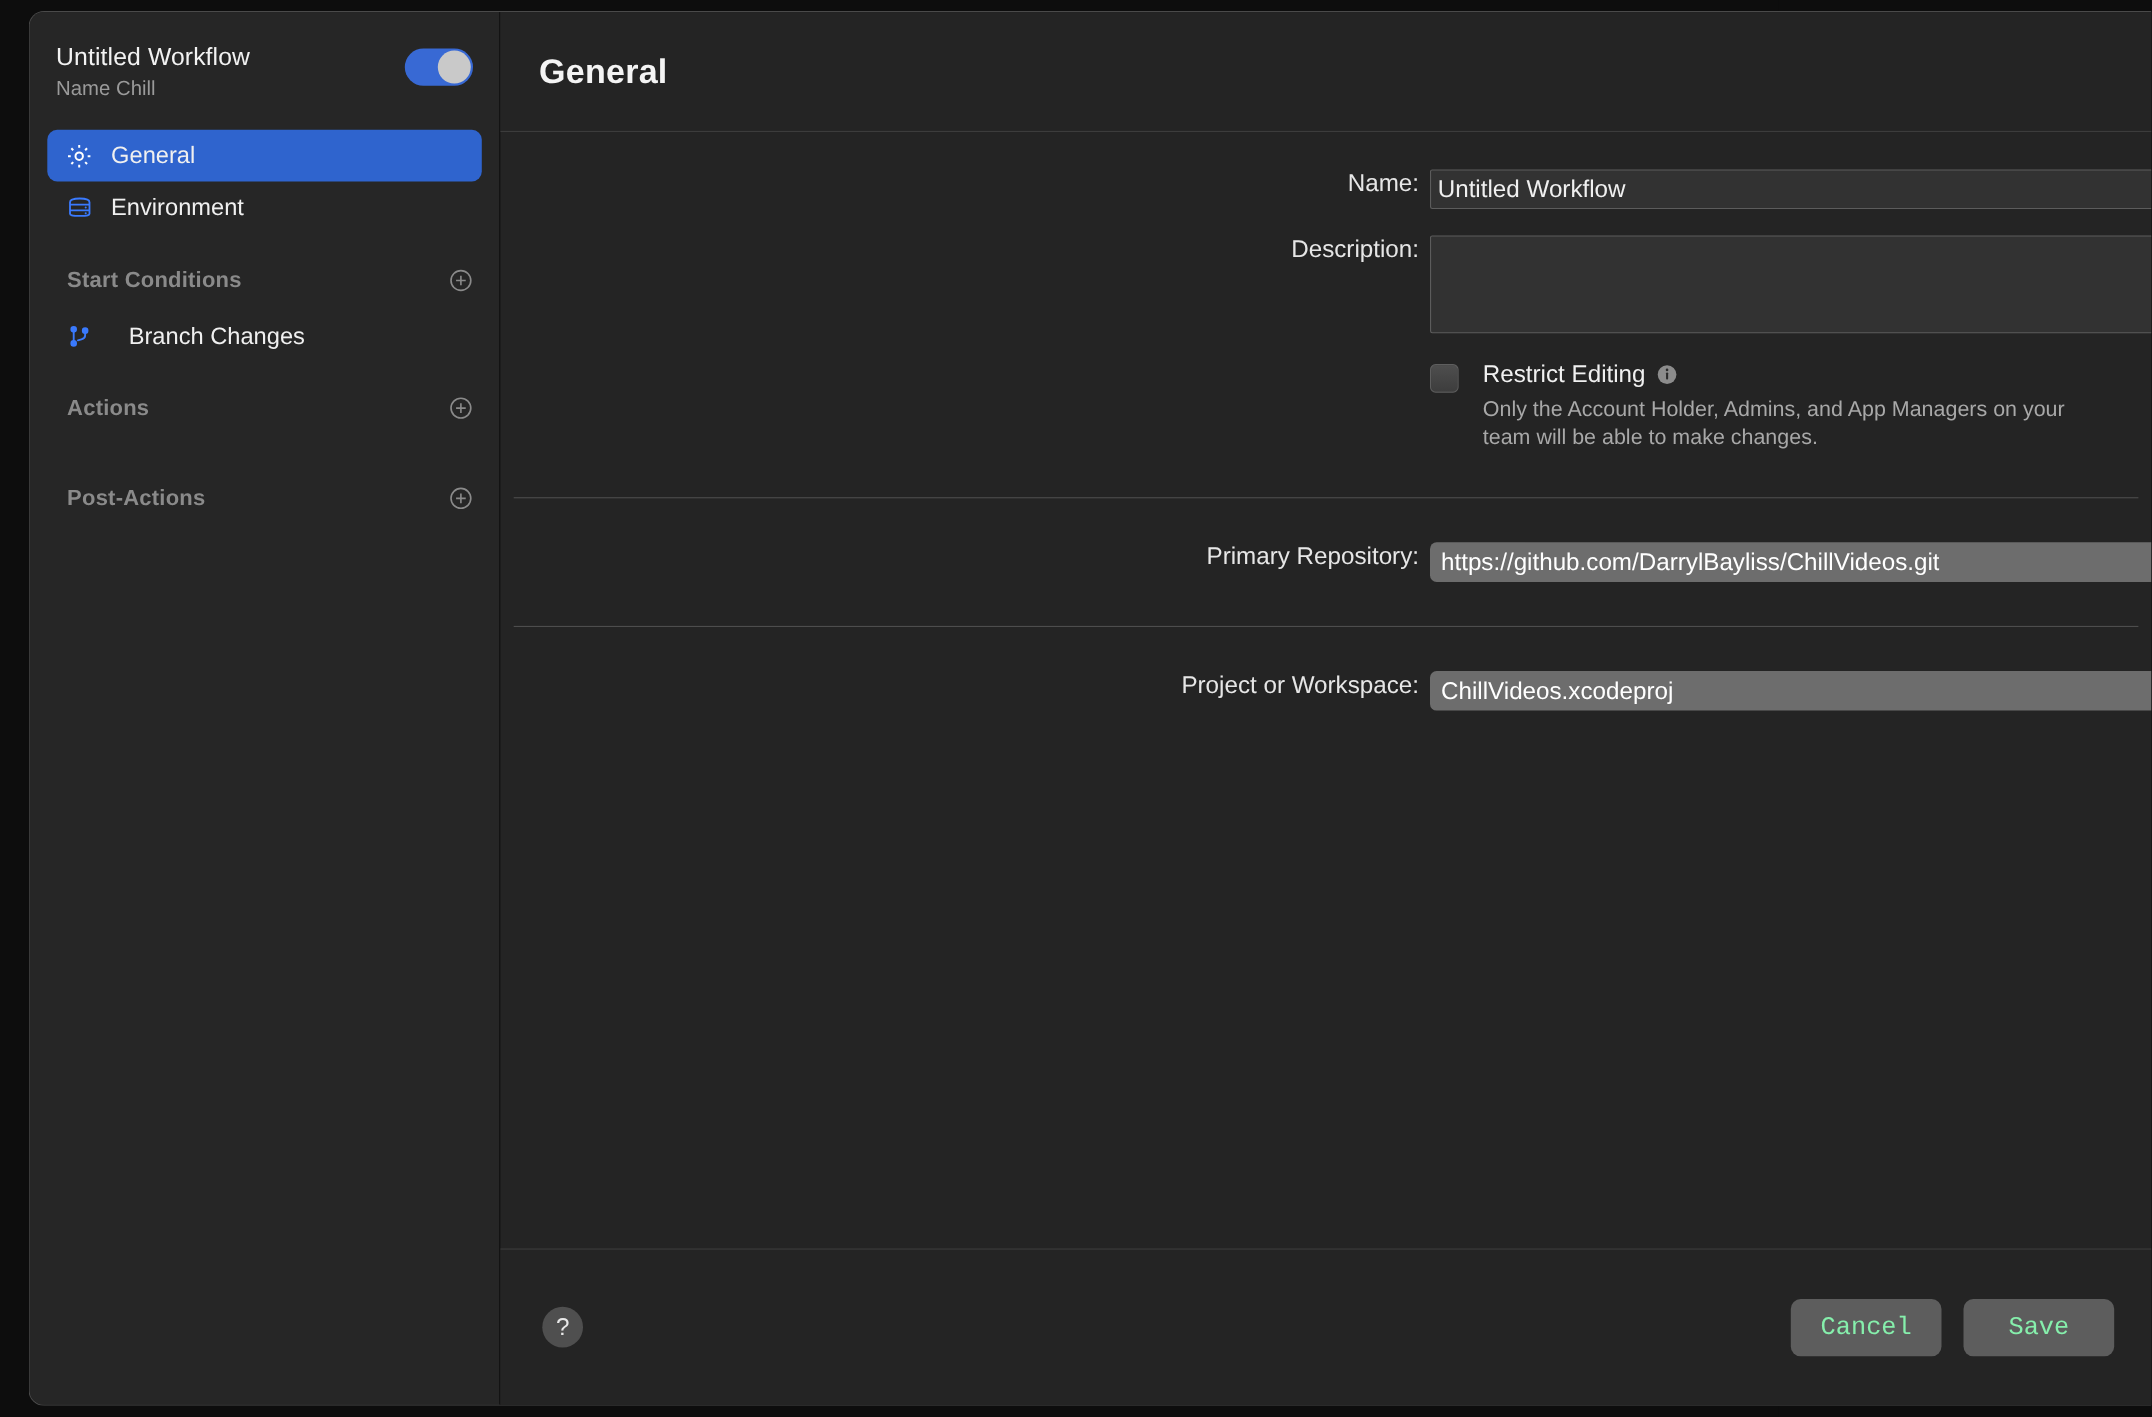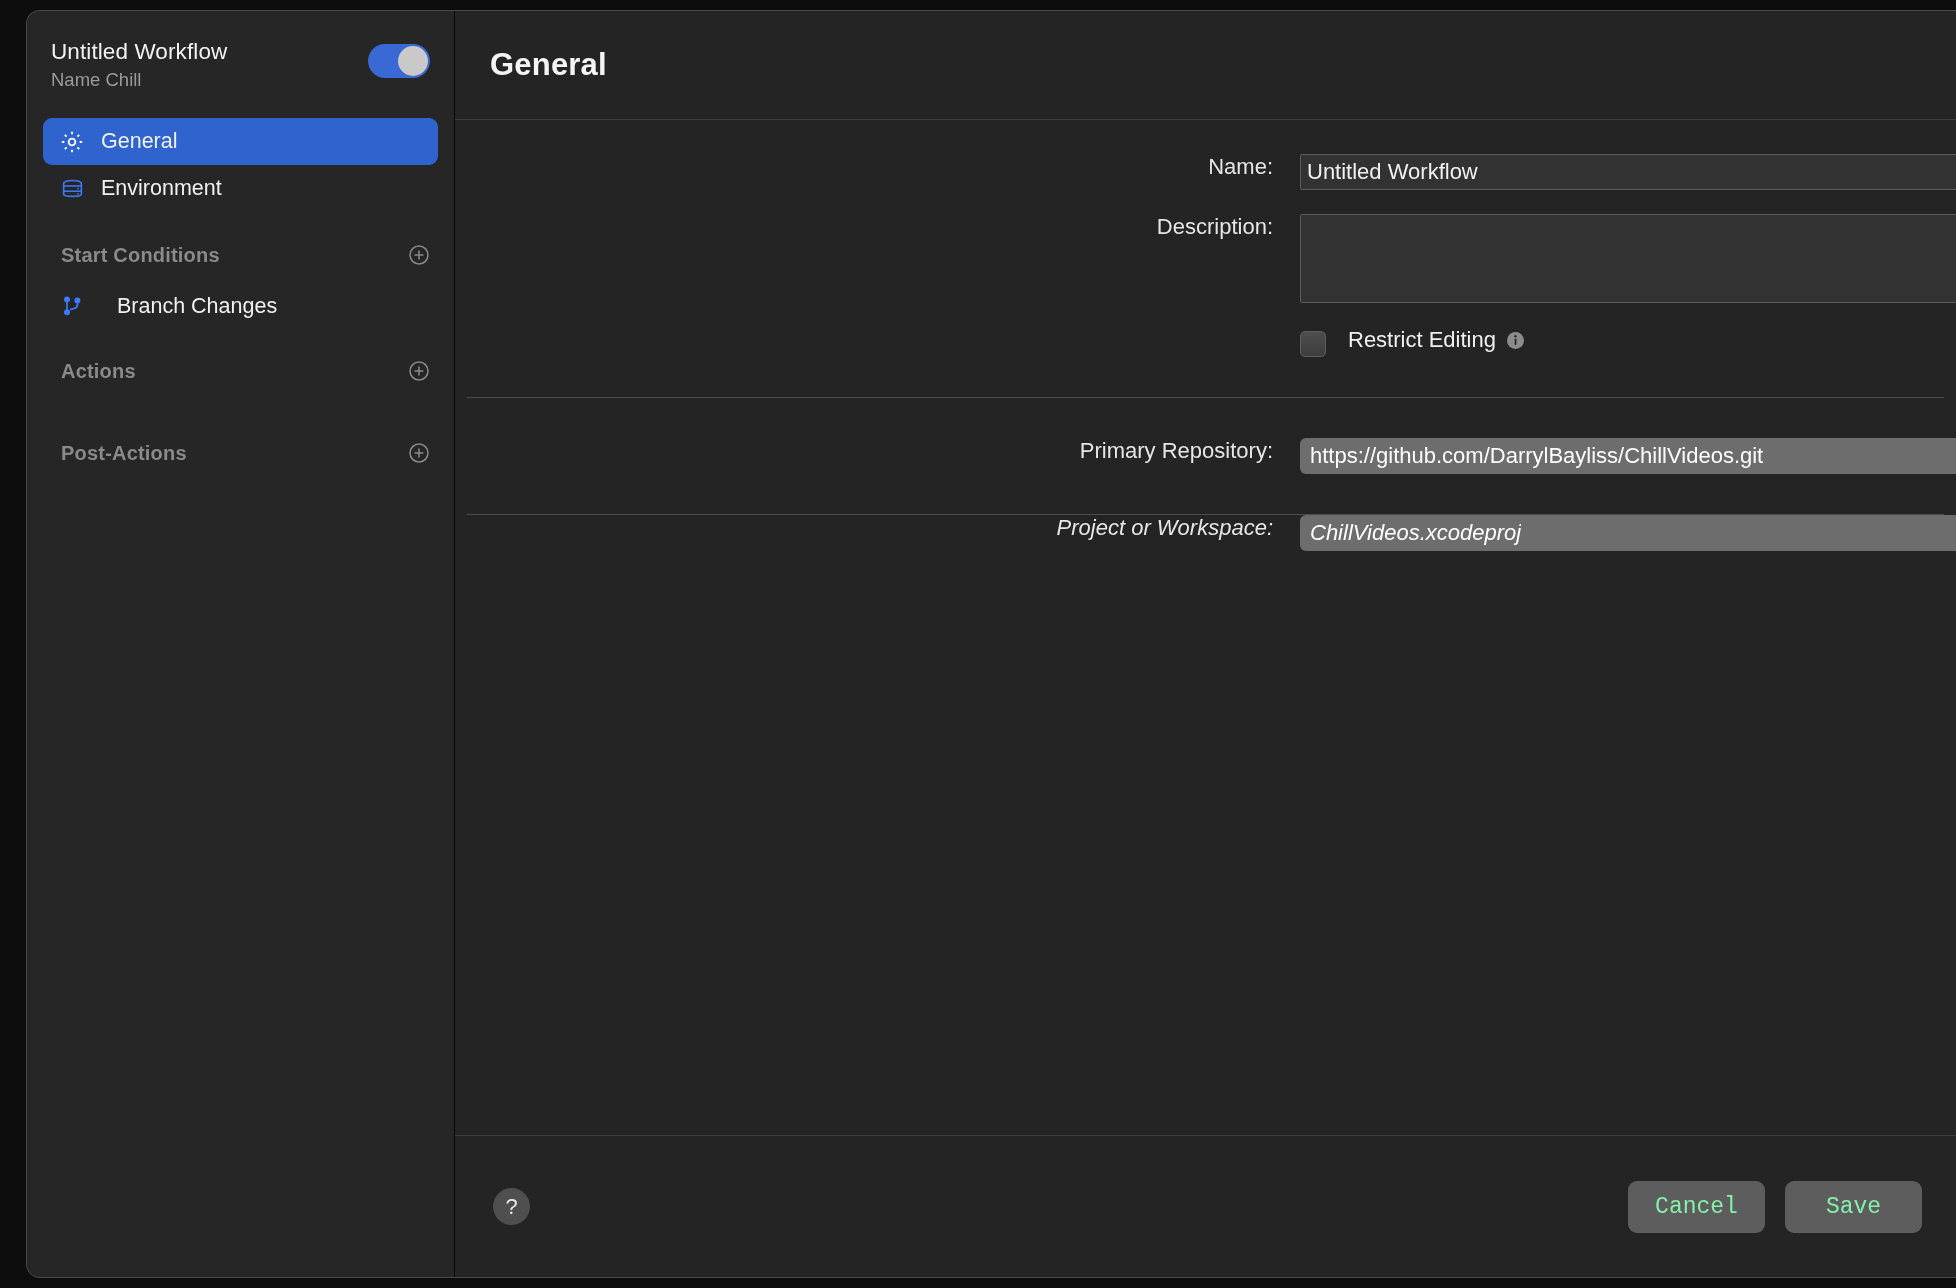--- a/index.html
+++ b/index.html
@@ -169,21 +169,21 @@
 
   .form-row {
     display: flex;
     align-items: flex-start;
     padding-left: 0;
   }
   .form-label {
     width: 845px;
     flex: 0 0 845px;
     text-align: right;
-    padding-right: 27px;
+    padding-right: 10px;
     font-size: 22px;
     color: #e6e6e6;
     line-height: 1.2;
   }
   .field-col { flex: 1; min-width: 0; padding-right: 60px; }
 
   .text-input {
     width: 716px;
     height: 36px;
     background: #323232;
@@ -423,40 +423,41 @@
                 <div class="check-main">
                   <span class="check-title">Restrict Editing</span>
                   <span class="info-icon">
                     <svg width="19" height="19" viewBox="0 0 19 19">
                       <circle cx="9.5" cy="9.5" r="8.5" fill="#8c8c8c"></circle>
                       <rect x="8.6" y="7.6" width="1.9" height="6.4" rx="0.8" fill="#2b2b2b"></rect>
                       <circle cx="9.5" cy="5.3" r="1.2" fill="#2b2b2b"></circle>
                     </svg>
                   </span>
                 </div>
+                <div class="check-desc">Only the Account Holder, Admins, and App Managers on your team will be able to make changes.</div>
               </div>
             </div>
           </div>
         </div>
 
         <div class="hr" style="margin-top:40px;"></div>
 
         <div class="form-row" style="margin-top:40px;">
           <div class="form-label">Primary Repository:</div>
           <div class="field-col">
             <div class="popup">
               <span class="popup-value">https://github.com/DarrylBayliss/ChillVideos.git</span>
 
             </div>
           </div>
         </div>
 
         <div class="hr" style="margin-top:40px;"></div>
 
-        <div class="form-row" style="font-style:italic;">
+        <div class="form-row" style="margin-top:40px;">
           <div class="form-label">Project or Workspace:</div>
           <div class="field-col">
             <div class="popup">
               <span class="popup-value">ChillVideos.xcodeproj</span>
 
             </div>
           </div>
         </div>
 
       </div>

